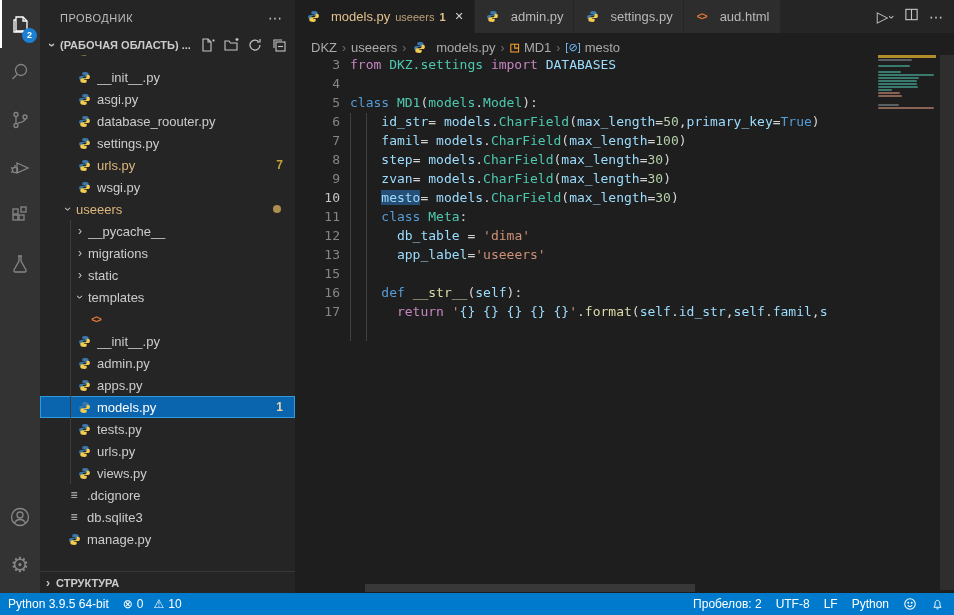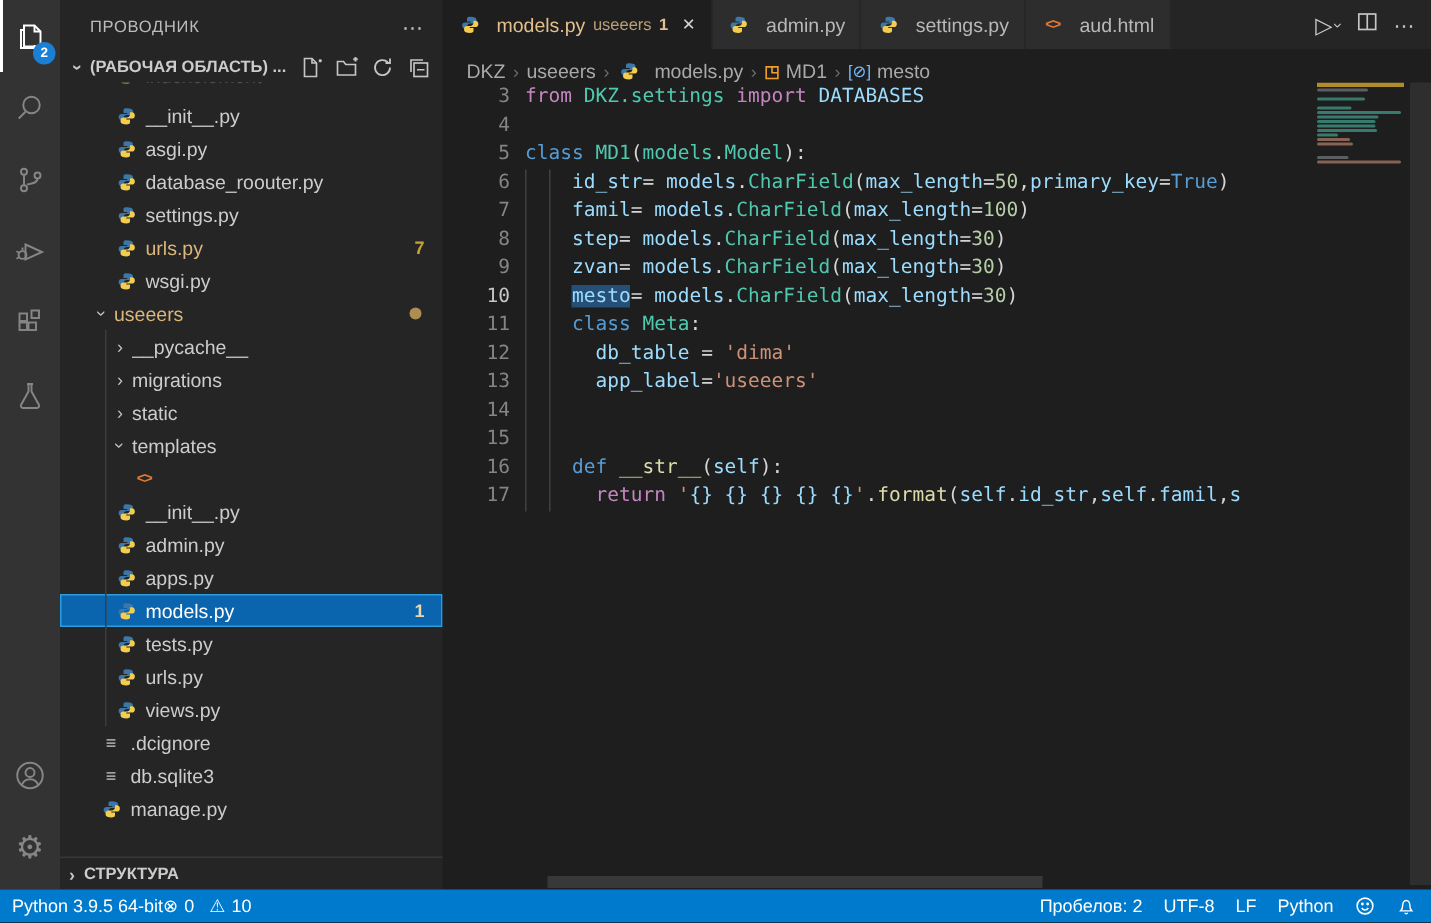--- a/index.html
+++ b/index.html
@@ -94,21 +94,21 @@
 
   
   .minimap { position:absolute; top:55px; right:14px; width:62px; bottom:0; overflow:hidden; }
   .mm-marker { width:58px; height:3px; margin-bottom:1px; }
   .mm-bar { height:2px; margin-bottom:1px; border-radius:1px; }
   .vscroll { position:absolute; top:55px; right:0; width:14px; height:535px; background:rgba(121,121,121,.18); }
 
   
   .status-bar { position:absolute; left:0; right:0; bottom:0; height:22px; background:#007acc; color:#ffffff;
                 display:flex; align-items:center; font-size:12px; z-index:6; }
-  .st-left { display:flex; align-items:center; padding-left:8px; }
+  .st-left { display:flex; align-items:center; padding-left:8px; gap:14px; }
   .st-right { display:flex; align-items:center; margin-left:auto; padding-right:10px; gap:14px; }
   .st-item { display:flex; align-items:center; gap:4px; cursor:pointer; white-space:nowrap; }
   .st-item svg { stroke:#fff; }
 </style>
 </head>
 <body>
 
 <div class="app">
 
   <div class="activity-bar">
@@ -528,21 +528,20 @@
         <div class="code-row"><span class="ln">4</span><span class="ltext"></span></div>
         <div class="code-row"><span class="ln">5</span><span class="ltext"><span class="c-k">class</span><span class="c-w"> </span><span class="c-t">MD1</span><span class="c-w">(</span><span class="c-t">models</span><span class="c-w">.</span><span class="c-t">Model</span><span class="c-w">):</span></span></div>
         <div class="code-row"><span class="ln">6</span><span class="ltext"><span class="c-w">    </span><span class="c-v">id_str</span><span class="c-w">= </span><span class="c-v">models</span><span class="c-w">.</span><span class="c-t">CharField</span><span class="c-w">(</span><span class="c-v">max_length</span><span class="c-w">=</span><span class="c-n">50</span><span class="c-w">,</span><span class="c-v">primary_key</span><span class="c-w">=</span><span class="c-k">True</span><span class="c-w">)</span></span></div>
         <div class="code-row"><span class="ln">7</span><span class="ltext"><span class="c-w">    </span><span class="c-v">famil</span><span class="c-w">= </span><span class="c-v">models</span><span class="c-w">.</span><span class="c-t">CharField</span><span class="c-w">(</span><span class="c-v">max_length</span><span class="c-w">=</span><span class="c-n">100</span><span class="c-w">)</span></span></div>
         <div class="code-row"><span class="ln">8</span><span class="ltext"><span class="c-w">    </span><span class="c-v">step</span><span class="c-w">= </span><span class="c-v">models</span><span class="c-w">.</span><span class="c-t">CharField</span><span class="c-w">(</span><span class="c-v">max_length</span><span class="c-w">=</span><span class="c-n">30</span><span class="c-w">)</span></span></div>
         <div class="code-row"><span class="ln">9</span><span class="ltext"><span class="c-w">    </span><span class="c-v">zvan</span><span class="c-w">= </span><span class="c-v">models</span><span class="c-w">.</span><span class="c-t">CharField</span><span class="c-w">(</span><span class="c-v">max_length</span><span class="c-w">=</span><span class="c-n">30</span><span class="c-w">)</span></span></div>
         <div class="code-row"><span class="ln active">10</span><span class="ltext"><span class="c-w">    </span><span class="c-v sel">mesto</span><span class="c-w">= </span><span class="c-v">models</span><span class="c-w">.</span><span class="c-t">CharField</span><span class="c-w">(</span><span class="c-v">max_length</span><span class="c-w">=</span><span class="c-n">30</span><span class="c-w">)</span></span></div>
         <div class="code-row"><span class="ln">11</span><span class="ltext"><span class="c-w">    </span><span class="c-k">class</span><span class="c-w"> </span><span class="c-t">Meta</span><span class="c-w">:</span></span></div>
         <div class="code-row"><span class="ln">12</span><span class="ltext"><span class="c-w">      </span><span class="c-v">db_table</span><span class="c-w"> = </span><span class="c-s">'dima'</span></span></div>
         <div class="code-row"><span class="ln">13</span><span class="ltext"><span class="c-w">      </span><span class="c-v">app_label</span><span class="c-w">=</span><span class="c-s">'useeers'</span></span></div>
-        <div class="code-row"><span class="ln">14</span><span class="ltext"></span></div>
         <div class="code-row"><span class="ln">15</span><span class="ltext"></span></div>
         <div class="code-row"><span class="ln">16</span><span class="ltext"><span class="c-w">    </span><span class="c-k">def</span><span class="c-w"> </span><span class="c-f">__str__</span><span class="c-w">(</span><span class="c-v">self</span><span class="c-w">):</span></span></div>
         <div class="code-row"><span class="ln">17</span><span class="ltext"><span class="c-w">      </span><span class="c-p">return</span><span class="c-w"> </span><span class="c-s">'</span><span class="c-v">{}</span><span class="c-s"> </span><span class="c-v">{}</span><span class="c-s"> </span><span class="c-v">{}</span><span class="c-s"> </span><span class="c-v">{}</span><span class="c-s"> </span><span class="c-v">{}</span><span class="c-s">'</span><span class="c-w">.</span><span class="c-f">format</span><span class="c-w">(</span><span class="c-v">self</span><span class="c-w">.</span><span class="c-v">id_str</span><span class="c-w">,</span><span class="c-v">self</span><span class="c-w">.</span><span class="c-v">famil</span><span class="c-w">,</span><span class="c-v">s</span></span></div>
         <div class="indent-guide" style="left: 55px; top: 58px; height: 228px;"></div>
         <div class="indent-guide" style="left: 70.7px; top: 58px; height: 228px;"></div>
         <div class="hscroll" style="left: 70px; width: 330px; top: 529px;"></div>
       </div>
     <div class="minimap" id="minimap">
         <div class="mm-marker" style="background: rgb(176, 140, 42);"></div>
         <div class="mm-bar" style="width: 34px; background: rgba(150, 160, 170, 0.5);"></div>

